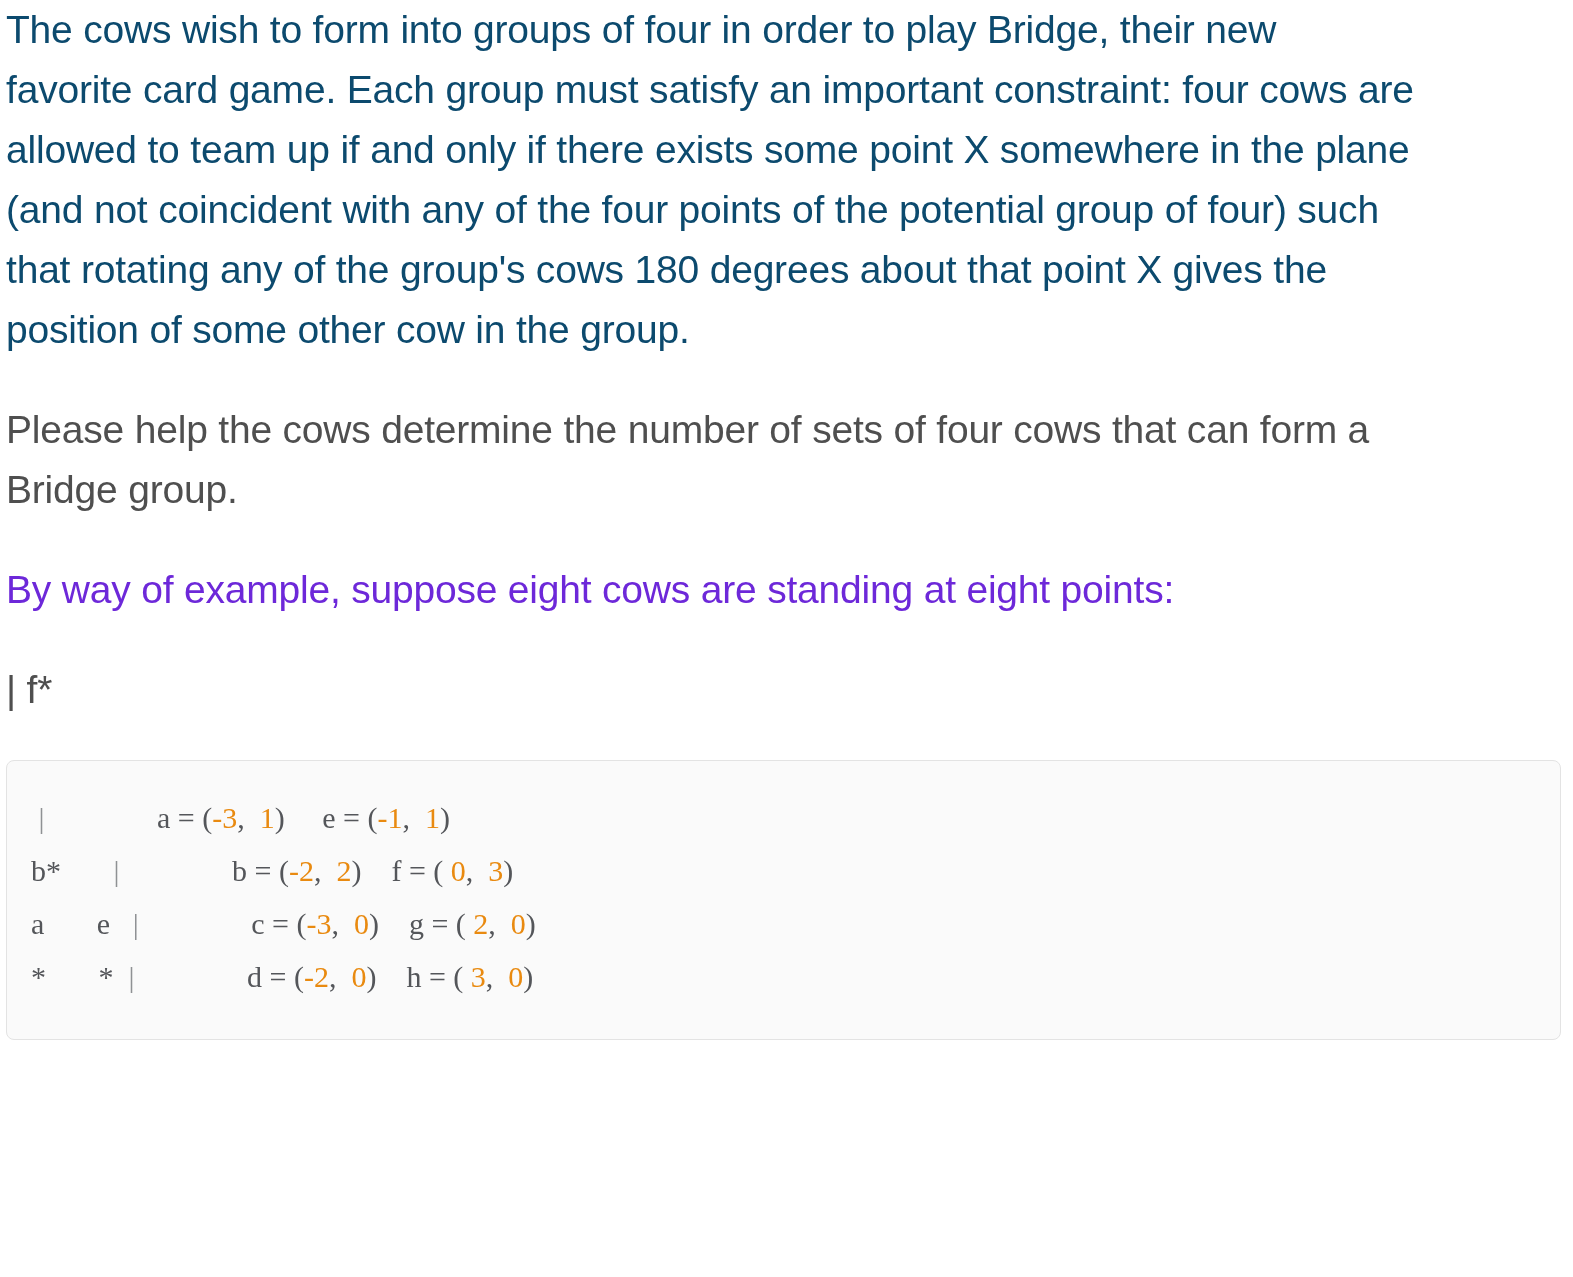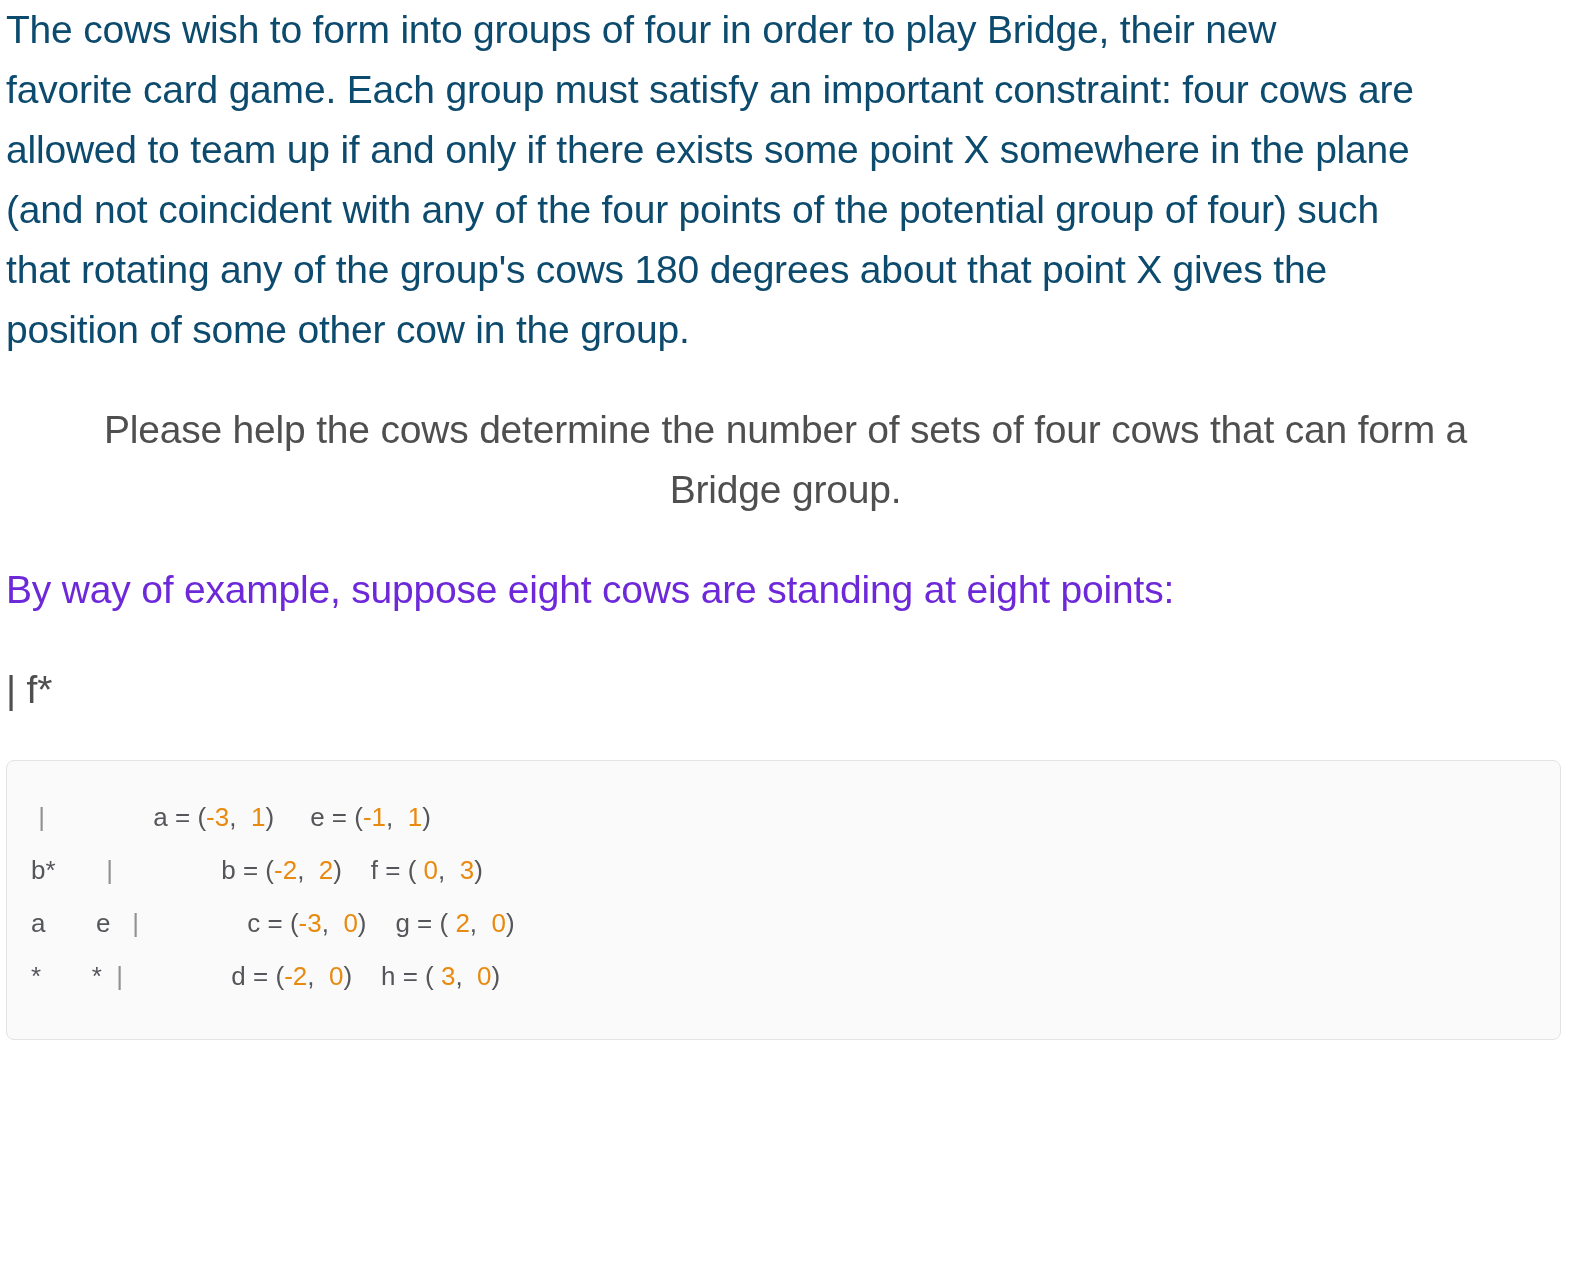--- a/index.html
+++ b/index.html
@@ -28,39 +28,39 @@
     box-sizing: border-box;
     margin: 34px 0 0 0;
     width: 1555px;
     border: 1px solid #e3e3e3;
     border-radius: 8px;
     background: #fafafa;
     padding: 30px 24px 36px 24px;
     overflow: hidden;
   }
   pre.code-block code {
-    font-family: Liberation Sans, sans-serif;
-    font-size: 26px;
+    font-family: Liberation Serif, serif;
+    font-size: 30px;
     line-height: 53px;
     white-space: pre;
   }
   .code-line { display: block; }
   .tok-p   { color: #54565a; }
   .tok-bar { color: #8f9194; }
   .tok-n   { color: #e98a10; }
 </style>
 </head>
 <body style="background: rgb(255, 255, 255);">
 
 <div class="page">
   <p class="body-par" style="color: #0c4a6e;">The cows wish to form into groups of four in order to play Bridge, their new
 favorite card game. Each group must satisfy an important constraint: four cows are
 allowed to team up if and only if there exists some point X somewhere in the plane
 (and not coincident with any of the four points of the potential group of four) such
 that rotating any of the group's cows 180 degrees about that point X gives the
 position of some other cow in the group.</p>
-  <p class="body-par" style="color: rgb(79, 79, 79); text-align: center;">Please help the cows determine the number of sets of four cows that can form a
+  <p class="body-par" style="color: rgb(79, 79, 79);">Please help the cows determine the number of sets of four cows that can form a
 Bridge group.</p>
   <p class="body-par" style="color: #6d28d9;">By way of example, suppose eight cows are standing at eight points:</p>
   <p class="body-par" style="color: rgb(79, 79, 79);">| f*</p>
 
   <pre class="code-block" style="background: rgb(250, 250, 250); border-color: rgb(227, 227, 227);"><code><span class="code-line"><span class="tok-p" style="color: rgb(84, 86, 90);"> </span><span class="tok-bar" style="color: rgb(143, 145, 148);">|</span><span class="tok-p" style="color: rgb(84, 86, 90);">               a = (</span><span class="tok-n" style="color: rgb(233, 138, 16);">-3</span><span class="tok-p" style="color: rgb(84, 86, 90);">,  </span><span class="tok-n" style="color: rgb(233, 138, 16);">1</span><span class="tok-p" style="color: rgb(84, 86, 90);">)     e = (</span><span class="tok-n" style="color: rgb(233, 138, 16);">-1</span><span class="tok-p" style="color: rgb(84, 86, 90);">,  </span><span class="tok-n" style="color: rgb(233, 138, 16);">1</span><span class="tok-p" style="color: rgb(84, 86, 90);">)</span></span><span class="code-line"><span class="tok-p" style="color: rgb(84, 86, 90);">b*       </span><span class="tok-bar" style="color: rgb(143, 145, 148);">|</span><span class="tok-p" style="color: rgb(84, 86, 90);">               b = (</span><span class="tok-n" style="color: rgb(233, 138, 16);">-2</span><span class="tok-p" style="color: rgb(84, 86, 90);">,  </span><span class="tok-n" style="color: rgb(233, 138, 16);">2</span><span class="tok-p" style="color: rgb(84, 86, 90);">)    f = ( </span><span class="tok-n" style="color: rgb(233, 138, 16);">0</span><span class="tok-p" style="color: rgb(84, 86, 90);">,  </span><span class="tok-n" style="color: rgb(233, 138, 16);">3</span><span class="tok-p" style="color: rgb(84, 86, 90);">)</span></span><span class="code-line"><span class="tok-p" style="color: rgb(84, 86, 90);">a       e   </span><span class="tok-bar" style="color: rgb(143, 145, 148);">|</span><span class="tok-p" style="color: rgb(84, 86, 90);">               c = (</span><span class="tok-n" style="color: rgb(233, 138, 16);">-3</span><span class="tok-p" style="color: rgb(84, 86, 90);">,  </span><span class="tok-n" style="color: rgb(233, 138, 16);">0</span><span class="tok-p" style="color: rgb(84, 86, 90);">)    g = ( </span><span class="tok-n" style="color: rgb(233, 138, 16);">2</span><span class="tok-p" style="color: rgb(84, 86, 90);">,  </span><span class="tok-n" style="color: rgb(233, 138, 16);">0</span><span class="tok-p" style="color: rgb(84, 86, 90);">)</span></span><span class="code-line"><span class="tok-p" style="color: rgb(84, 86, 90);">*       *  </span><span class="tok-bar" style="color: rgb(143, 145, 148);">|</span><span class="tok-p" style="color: rgb(84, 86, 90);">               d = (</span><span class="tok-n" style="color: rgb(233, 138, 16);">-2</span><span class="tok-p" style="color: rgb(84, 86, 90);">,  </span><span class="tok-n" style="color: rgb(233, 138, 16);">0</span><span class="tok-p" style="color: rgb(84, 86, 90);">)    h = ( </span><span class="tok-n" style="color: rgb(233, 138, 16);">3</span><span class="tok-p" style="color: rgb(84, 86, 90);">,  </span><span class="tok-n" style="color: rgb(233, 138, 16);">0</span><span class="tok-p" style="color: rgb(84, 86, 90);">)</span></span></code></pre>
 </div>
 
 </body></html>

